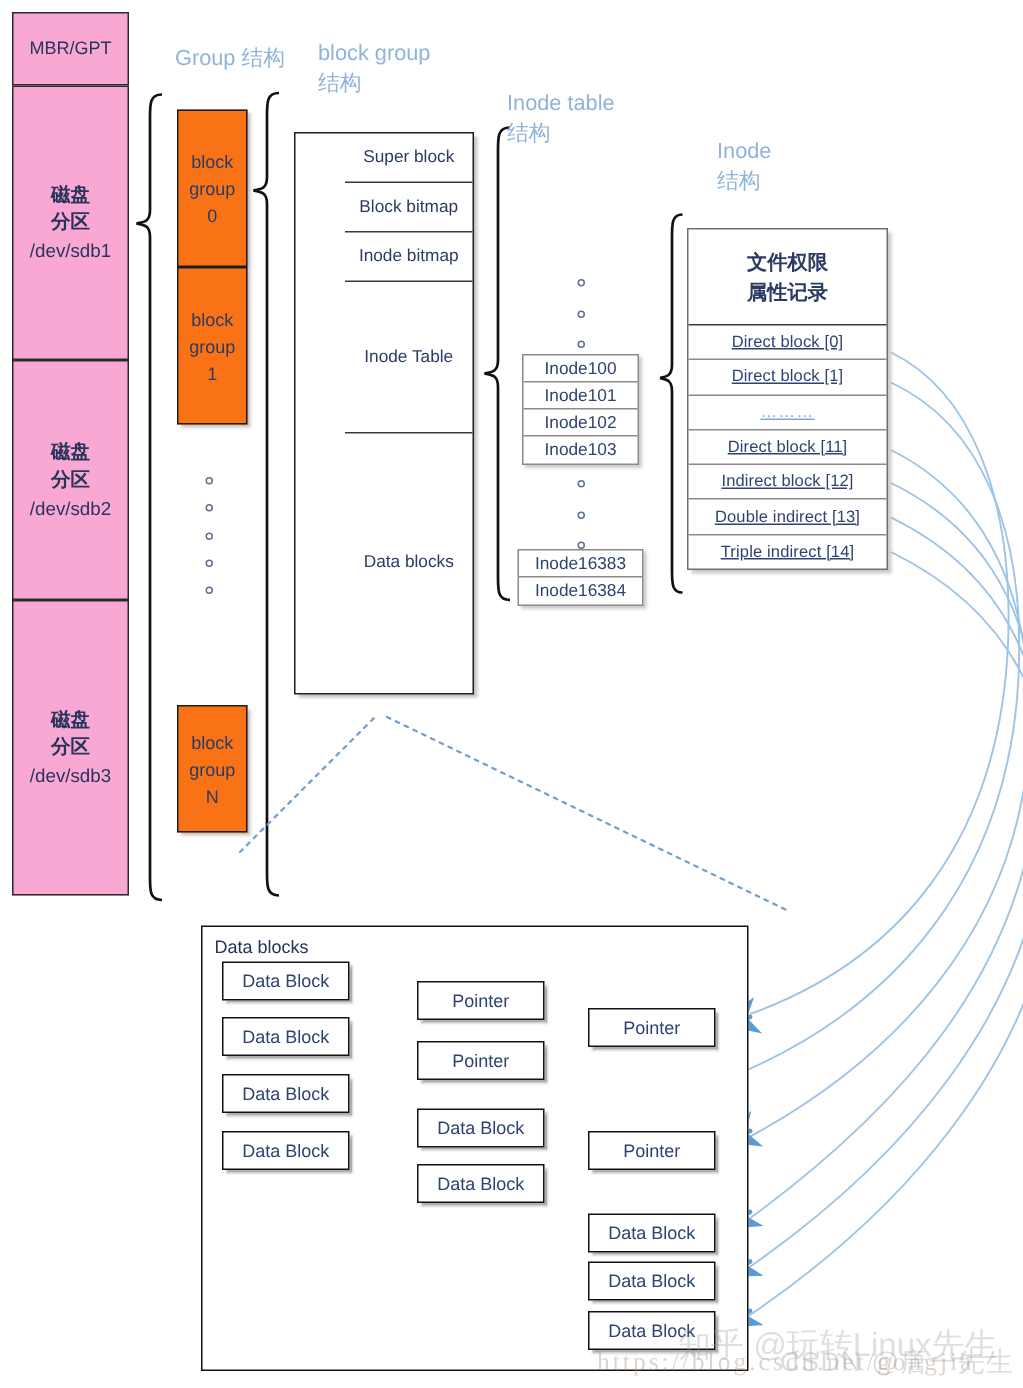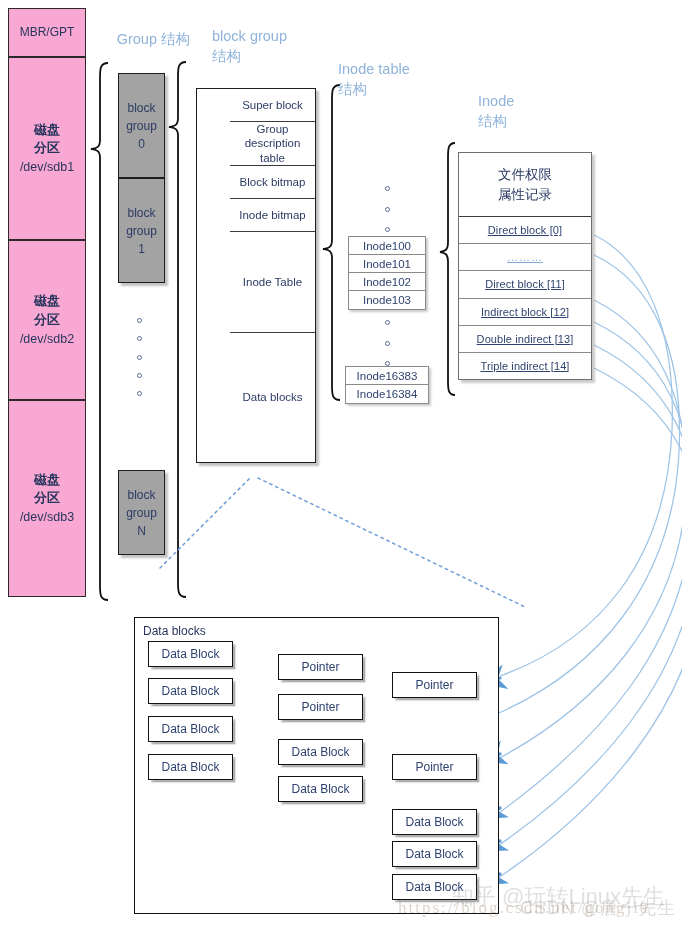--- a/index.html
+++ b/index.html
@@ -41,21 +41,21 @@
     color:#27355c;
     font-size:12.5px;
     line-height:1.45;
   }
   .disk-cell b{font-weight:bold;font-size:13px;}
   
   .bg-cell{
     position:absolute;
     box-sizing:border-box;
     border:1.7px solid #1d1d1d;
-    background:#a3a3a3;
+    background:#f97316;
     display:flex;flex-direction:column;
     align-items:center;justify-content:center;
     color:#2b3b63;font-size:12px;line-height:1.5;
     box-shadow:2.5px 2.5px 2px rgba(120,120,120,.45);
   }
   
   #bgstruct{
     position:absolute;
     left:196px;top:88px;width:120px;height:375px;
     box-sizing:border-box;
@@ -98,21 +98,21 @@
   
   #inodebox{
     position:absolute;left:458px;top:152px;width:134px;height:228px;
     box-sizing:border-box;border:1.3px solid #6f6f6f;background:#fff;
     box-shadow:2.5px 2.5px 2px rgba(140,140,140,.45);
     display:flex;flex-direction:column;
   }
   #inodebox .hdr{
     flex:0 0 63px;border-bottom:1.3px solid #3b3b3b;
     display:flex;flex-direction:column;align-items:center;justify-content:center;
-    color:#2b3b63;font-size:13.5px;line-height:1.45;font-weight:normal;
+    color:#2b3b63;font-size:13.5px;line-height:1.45;font-weight:bold;
   }
   #inodebox .br{
     flex:1 1 auto;border-bottom:1.1px solid #8a8a8a;
     display:flex;align-items:center;justify-content:center;
     color:#2f4370;font-size:11px;letter-spacing:.1px;text-decoration:underline;
   }
   #inodebox .br:last-child{border-bottom:none;}
   
   #dbpanel{
     position:absolute;left:134px;top:617px;width:365px;height:297px;
@@ -261,22 +261,20 @@
       <i></i>
   </div>
   <div class="bg-cell" style="left:118px;top:470px;width:47px;height:85px;">
     <span>block</span>
     <span>group</span>
     <span>N</span>
   </div>
 
   <div id="bgstruct">
     <div class="row" style="flex:0 0 33px;">Super block</div>
-    <div class="row" style="flex:0 0 38px;white-space:pre-line;">Group description
-table</div>
     <div class="row" style="flex:0 0 33px;">Block bitmap</div>
     <div class="row" style="flex:0 0 33px;">Inode bitmap</div>
     <div class="row" style="flex:0 0 101px;">Inode Table</div>
     <div class="row" style="flex:1 1 auto;">Data blocks</div>
   </div>
 
 
   <div class="vdots" style="left:383px;top:186px;width:8px;height:46px;">
     <i></i>
       <i></i>
@@ -300,20 +298,21 @@
     <div class="ir">Inode16383</div>
     <div class="ir">Inode16384</div>
   </div>
 
   <div id="inodebox">
     <div class="hdr">
       <span>文件权限</span>
       <span>属性记录</span>
     </div>
     <div class="br">Direct block [0]</div>
+    <div class="br">Direct block [1]</div>
     <div class="br" style="color:#7fa8d6;letter-spacing:1px;">………</div>
     <div class="br">Direct block [11]</div>
     <div class="br">Indirect  block [12]</div>
     <div class="br">Double indirect [13]</div>
     <div class="br">Triple indirect [14]</div>
   </div>
 
   <div id="dbpanel">
     <div class="panel-title">Data blocks</div>
   </div>

